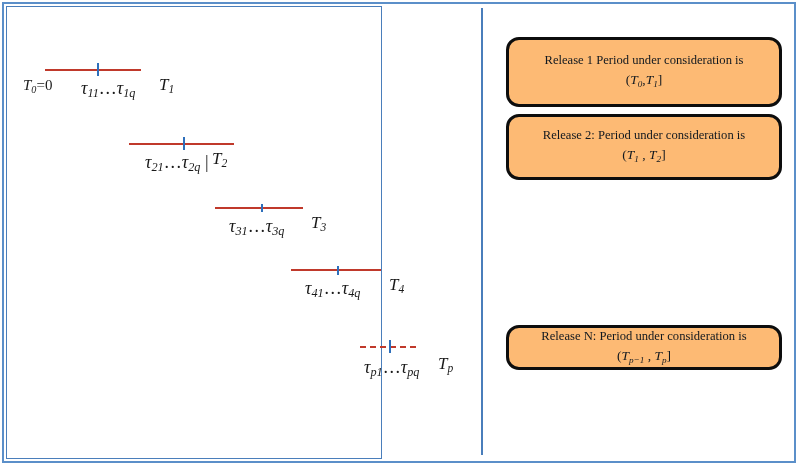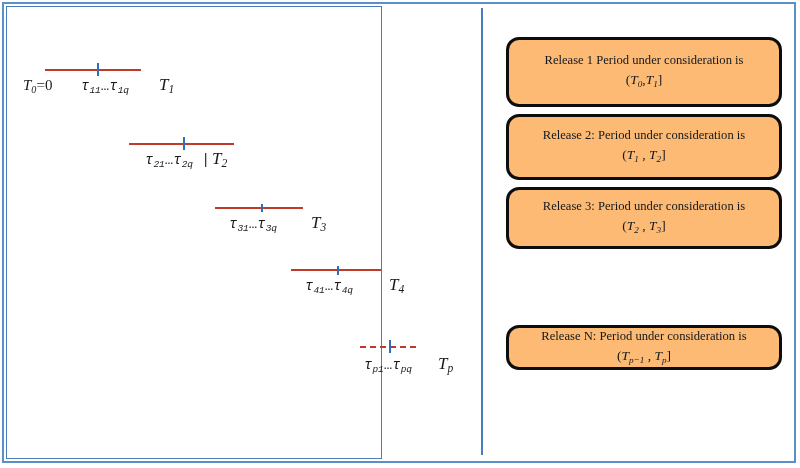--- a/index.html
+++ b/index.html
@@ -77,21 +77,21 @@
     font-family: "Liberation Serif", serif;
     color: #1a1a1a;
   }
   .lbl .mi { font-style: italic; }
   .lbl sub {
     font-size: 0.68em;
     font-style: italic;
     vertical-align: -0.28em;
   }
   .start-lbl { font-size: 15px; }
-  .tau-lbl  { font-size: 14px; font-family: Liberation Mono, monospace; }
+  .tau-lbl  { font-size: 18px; }
   .end-lbl  { font-size: 17px; }
 
   
   .right-panel {
     position: absolute;
     left: 496px;
     top: 6px;
     width: 298px;
     height: 453px;
   }
@@ -208,26 +208,20 @@
       </div>
     </div>
 
     <div class="rel-box" style="top:108px; height:66px;">
       <div class="rel-title">Release 2: Period under consideration is</div>
       <div class="rel-interval">
         <span>(</span><span class="mi">T</span><sub>1</sub><span> , </span><span class="mi">T</span><sub>2</sub><span>]</span>
       </div>
     </div>
 
-    <div class="rel-box" style="top:181px; height:62px;">
-      <div class="rel-title">Release 3: Period under consideration is</div>
-      <div class="rel-interval">
-        <span>(</span><span class="mi">T</span><sub>2</sub><span> , </span><span class="mi">T</span><sub>3</sub><span>]</span>
-      </div>
-    </div>
 
 
     <div class="rel-box" style="top:319px; height:45px;">
       <div class="rel-title">Release N: Period under consideration is</div>
       <div class="rel-interval">
         <span>(</span><span class="mi">T</span><sub>p−1</sub><span> , </span><span class="mi">T</span><sub>p</sub><span>]</span>
       </div>
     </div>
 
   </div>

